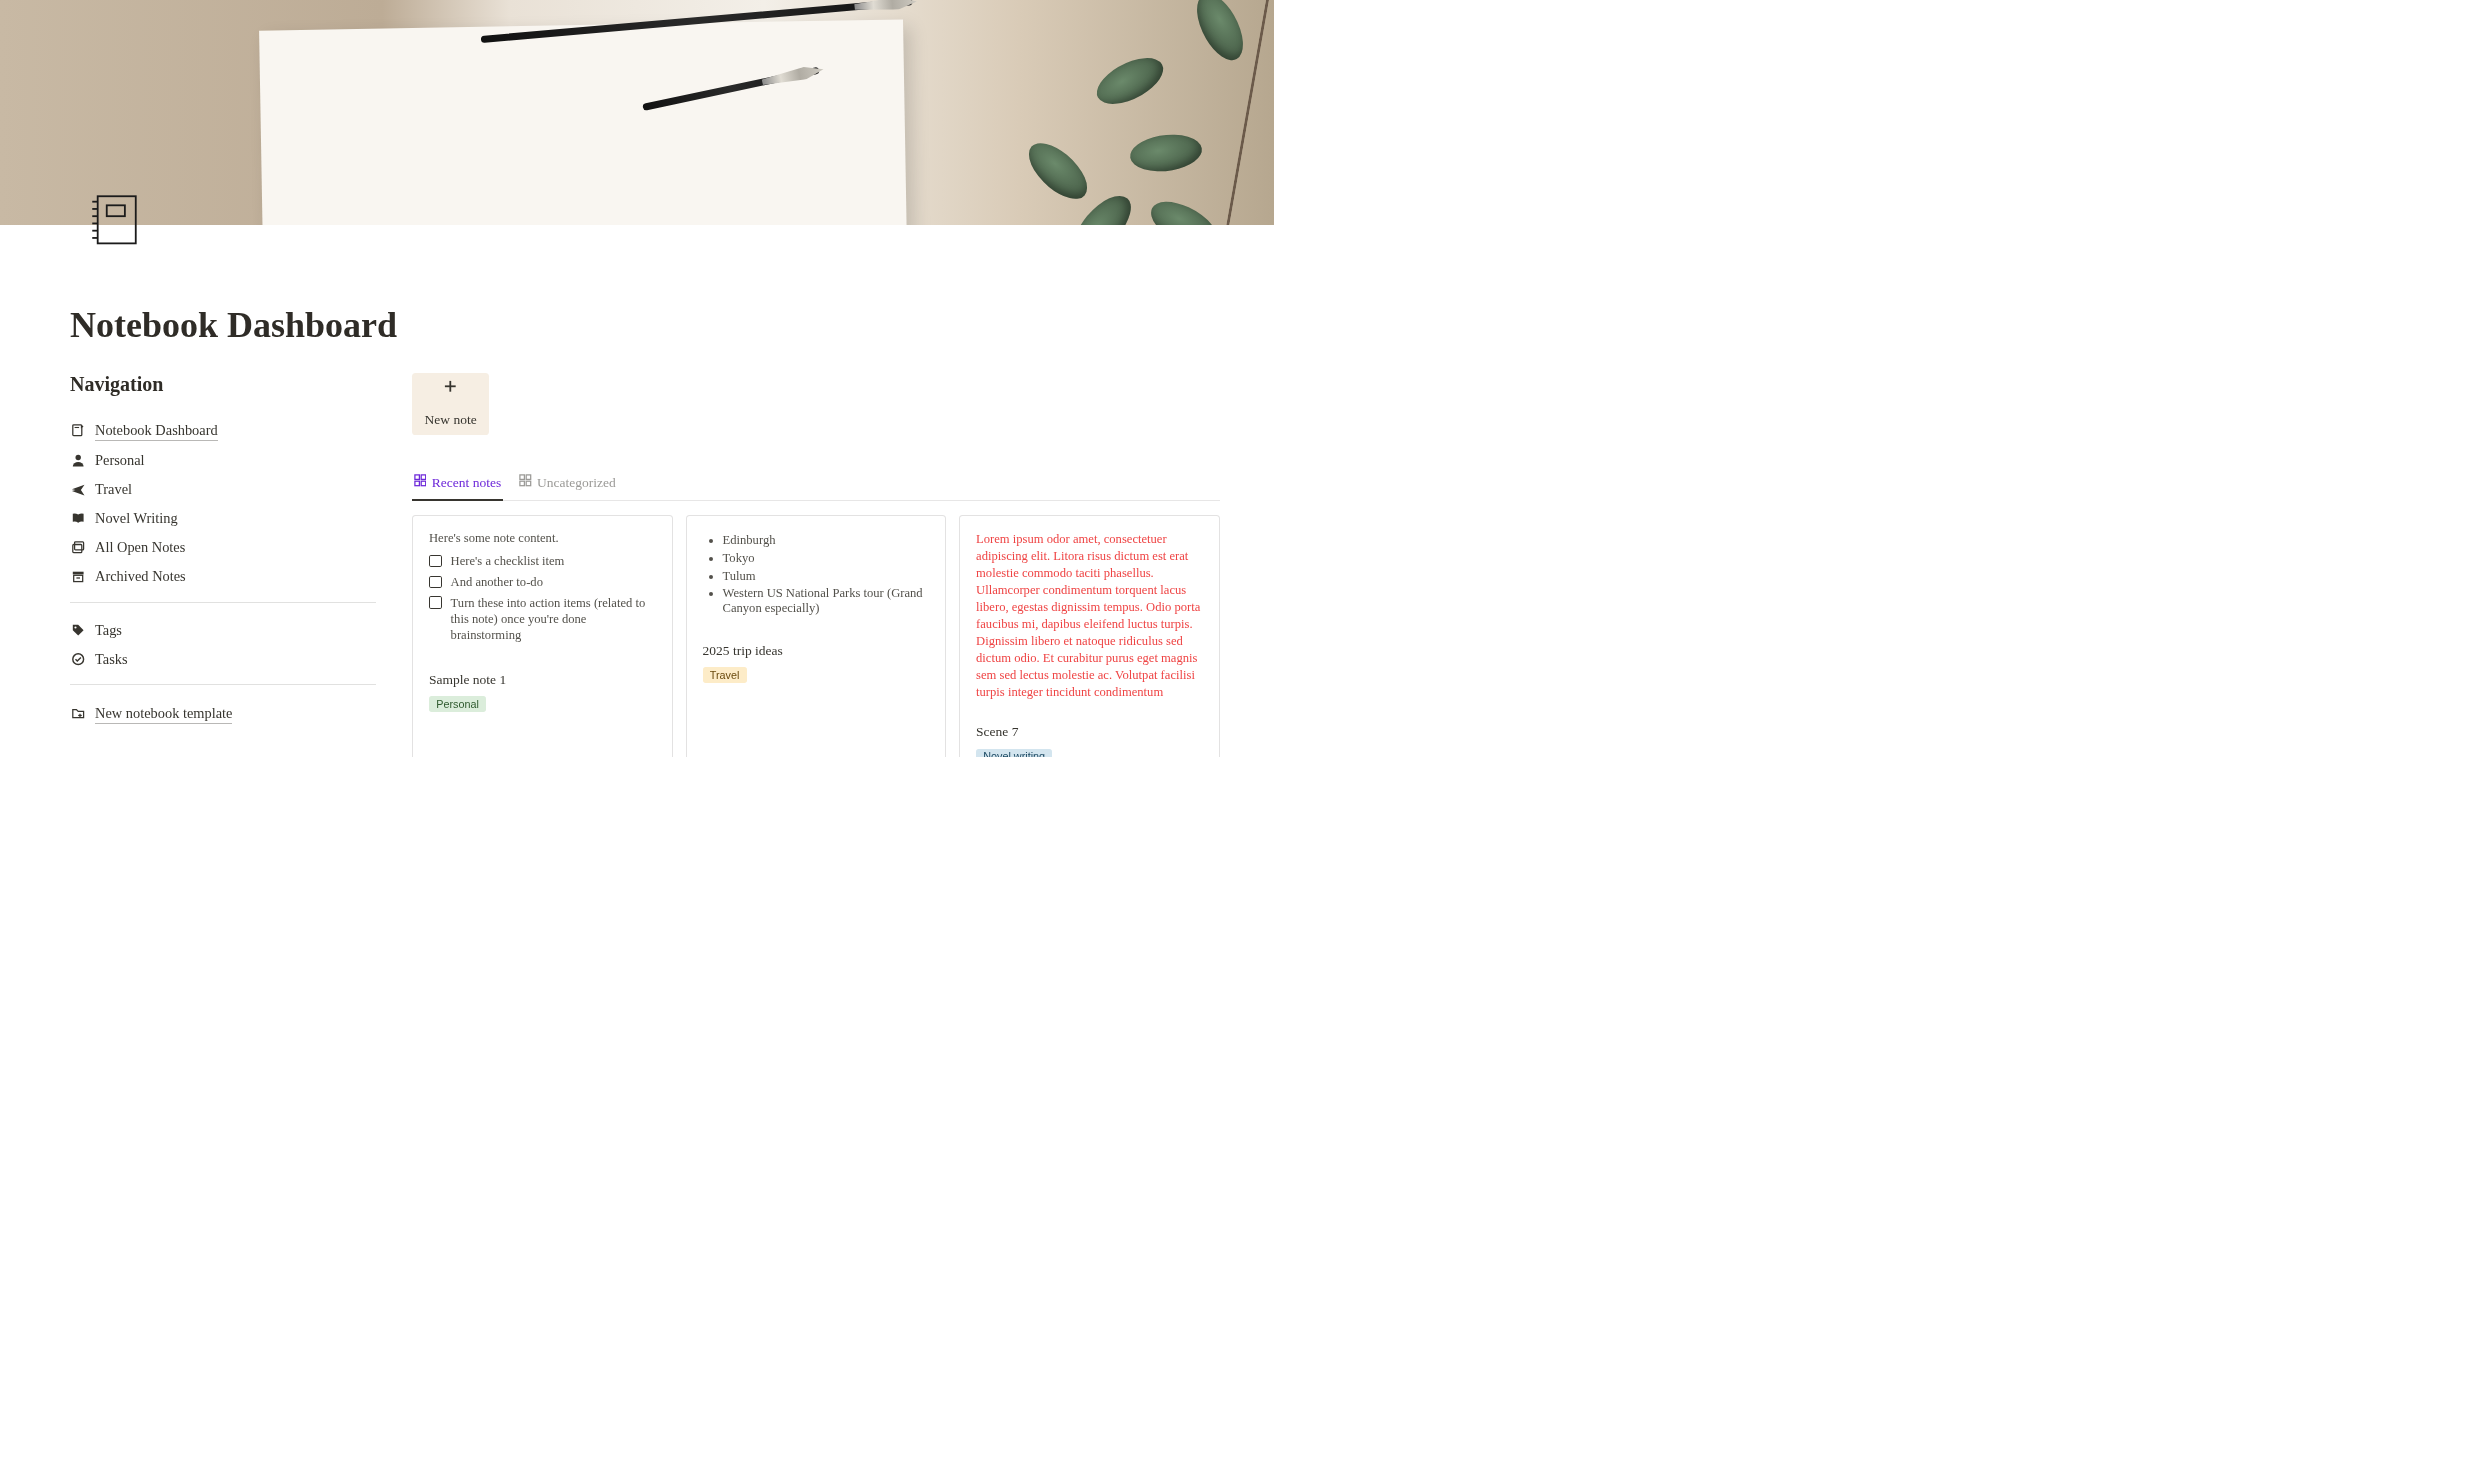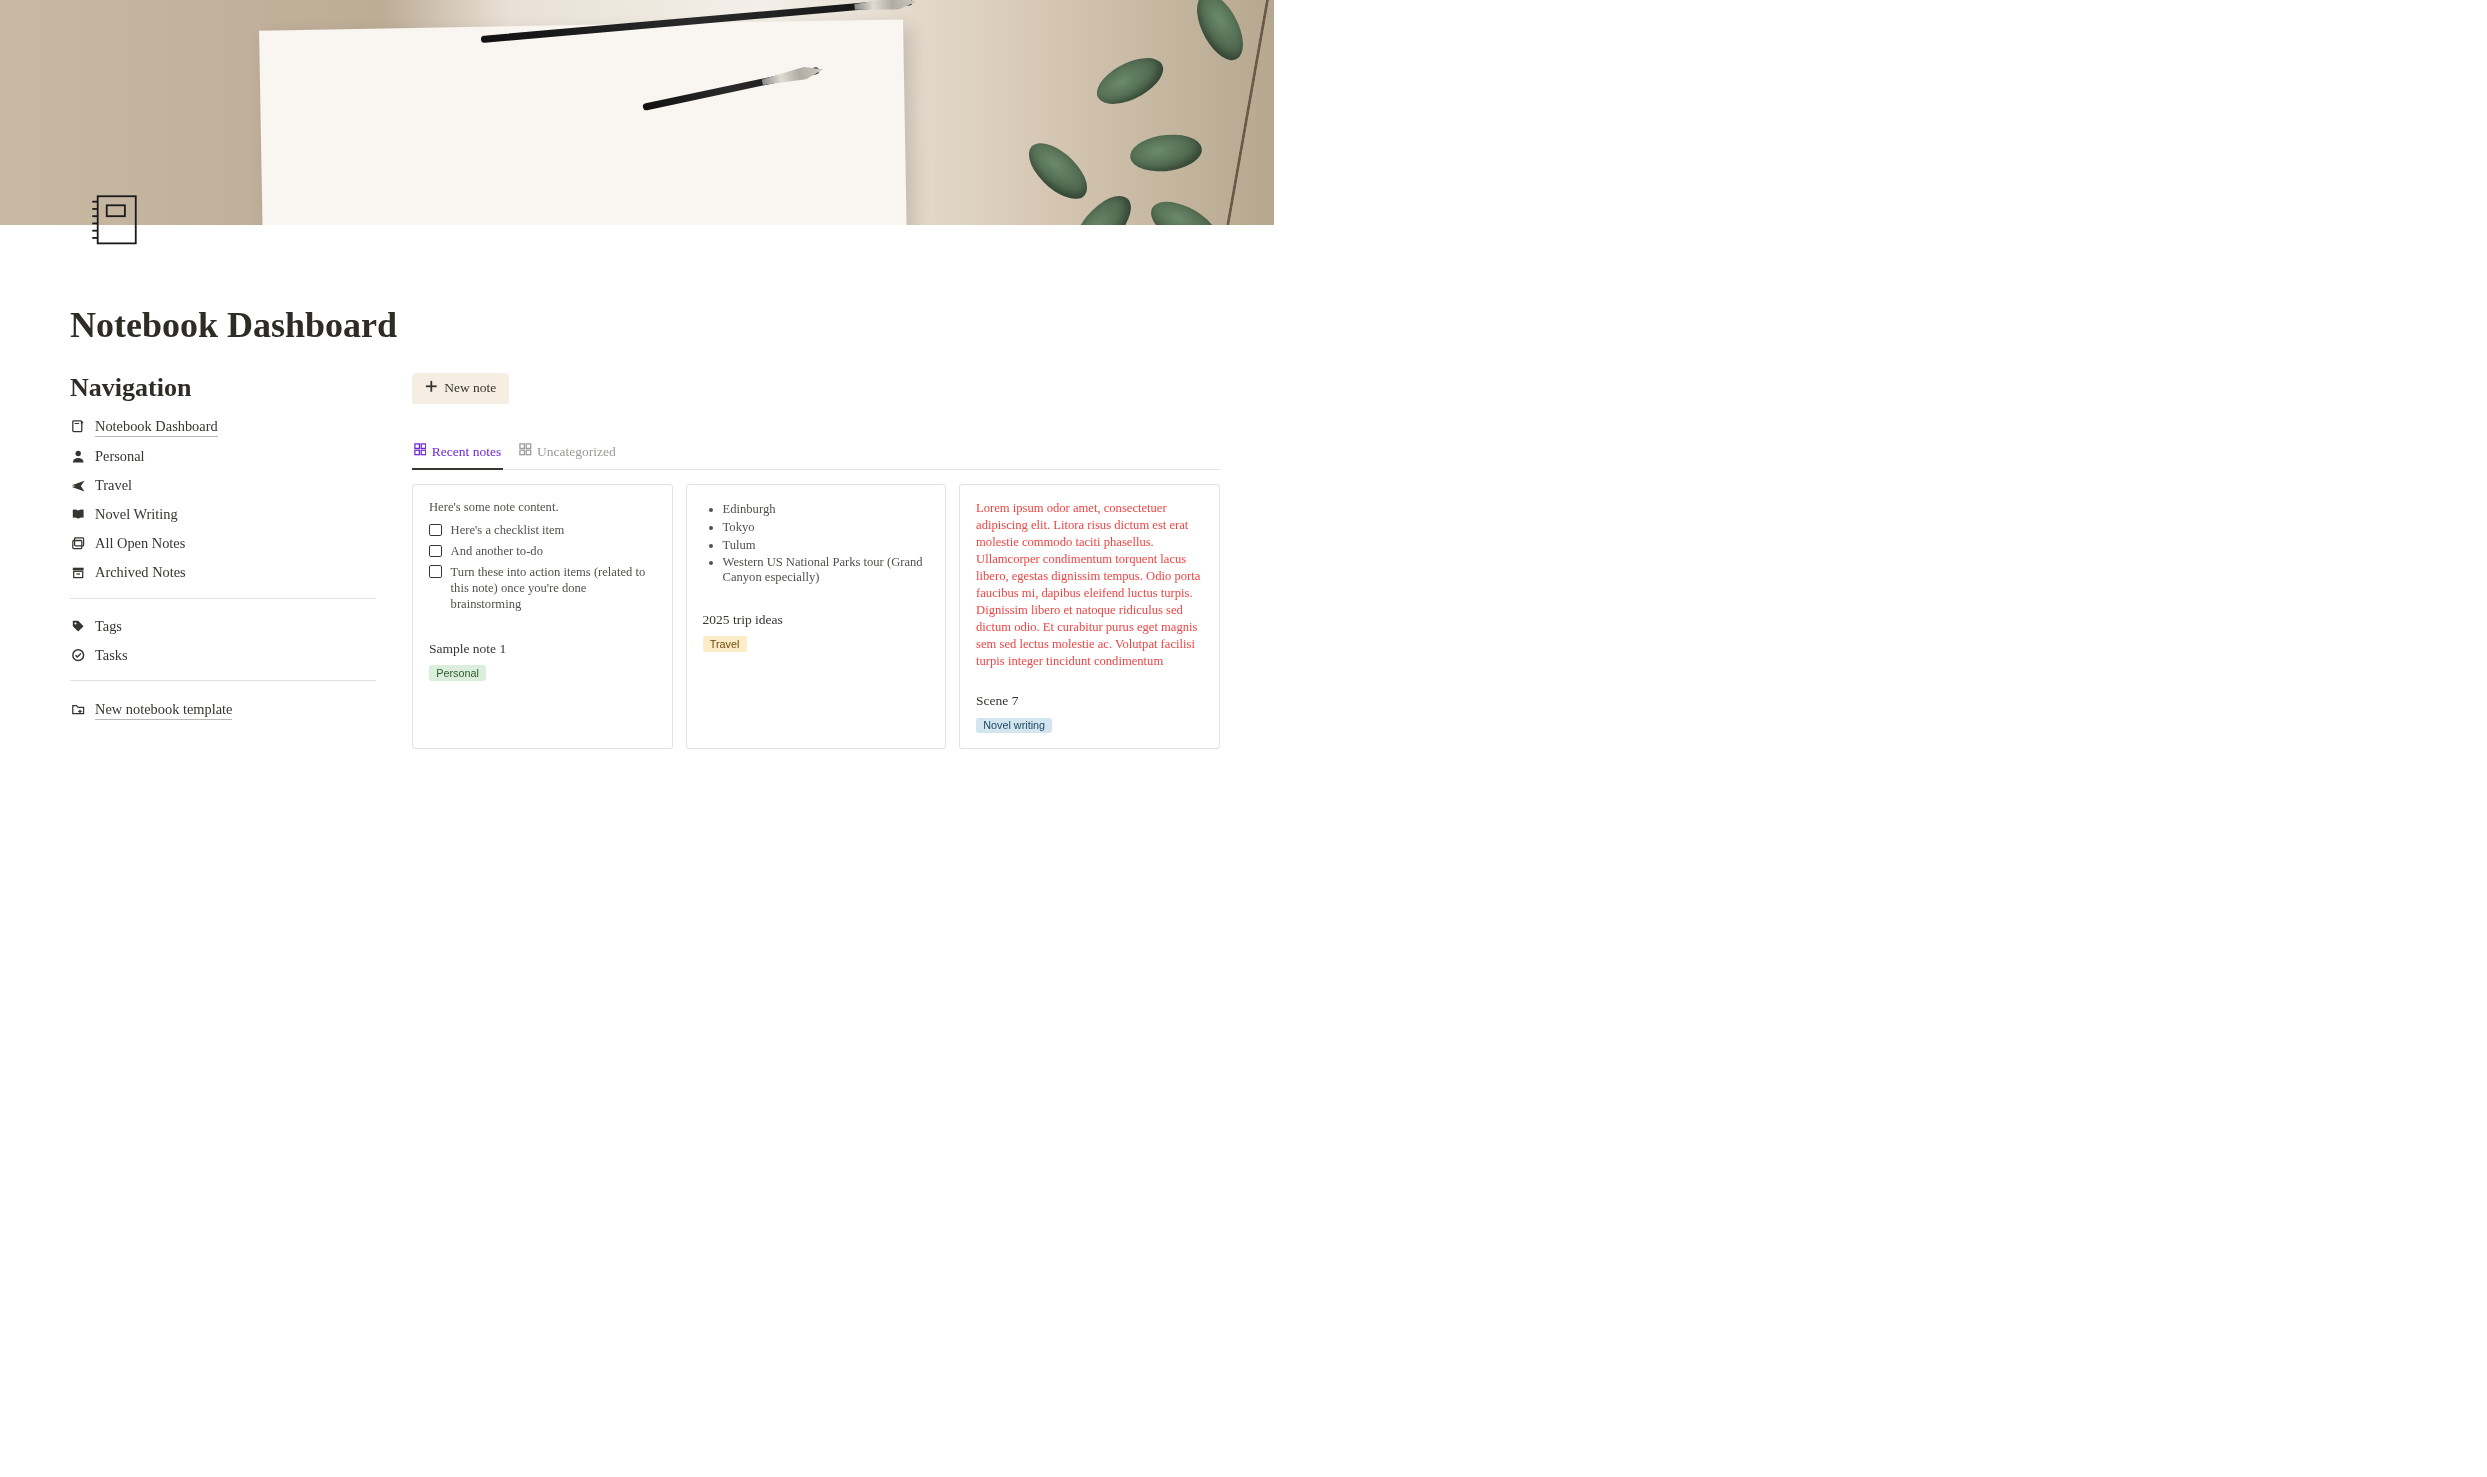--- a/index.html
+++ b/index.html
@@ -54,37 +54,38 @@
 
   .page-title {
     font-size: 36px; font-weight: 700; margin: 43px 0 27px 0; color: #2f2c27;
     font-family: ui-serif, "Georgia", serif;
   }
 
   .columns { display: flex; gap: 36px; align-items: flex-start; }
   .sidebar { width: 306px; flex: none; }
   .main { flex: 1; min-width: 0; }
 
-  .nav-heading { font-size: 26px; font-weight: 700; margin-bottom: 8px; color: #2f2c27; }
+  .nav-heading { font-size: 20px; font-weight: 700; margin-bottom: 19px; color: #2f2c27; }
   .nav-list { list-style: none; }
   .nav-list li {
     display: flex; align-items: center; gap: 9px; padding: 4.5px 0; font-size: 14.4px;
     color: #37352f; cursor: pointer;
   }
   .nav-list li .nav-label.underlined { border-bottom: 0.9px solid rgba(55,53,47,0.35); }
   .nav-list li .nav-label { line-height: 1.4; }
   .nav-icon { width: 16px; height: 16px; flex: none; display: inline-flex; align-items: center; justify-content: center; color: #37352f; }
 
   .divider { border: none; border-top: 0.9px solid rgba(55,53,47,0.15); margin: 10.8px 0 12.6px 0; }
 
   
   .new-note-btn {
-    display: inline-flex; align-items: center; gap: 7px; background: #f6eee3; border: none;
+    display: inline-flex; align-items: center; gap: 15px; background: #f6eee3; border: none;
     padding: 7.2px 12.6px; border-radius: 3.6px; font-size: 13.5px; color: #37352f; cursor: pointer;
     font-family: inherit;
+    flex-direction: column;
   }
 
   
   .tabs { display: flex; gap: 14.4px; border-bottom: 0.9px solid rgba(55,53,47,0.12); margin: 34px 0 14.4px 0; }
   .tab {
     display: inline-flex; align-items: center; gap: 5.4px; padding: 5.4px 1.8px 9px 1.8px;
     font-size: 13.5px; color: #6d28d9; cursor: pointer; position: relative;
   }
   .tab.inactive { color: #9b9a97; }
   .tab.active::after {

